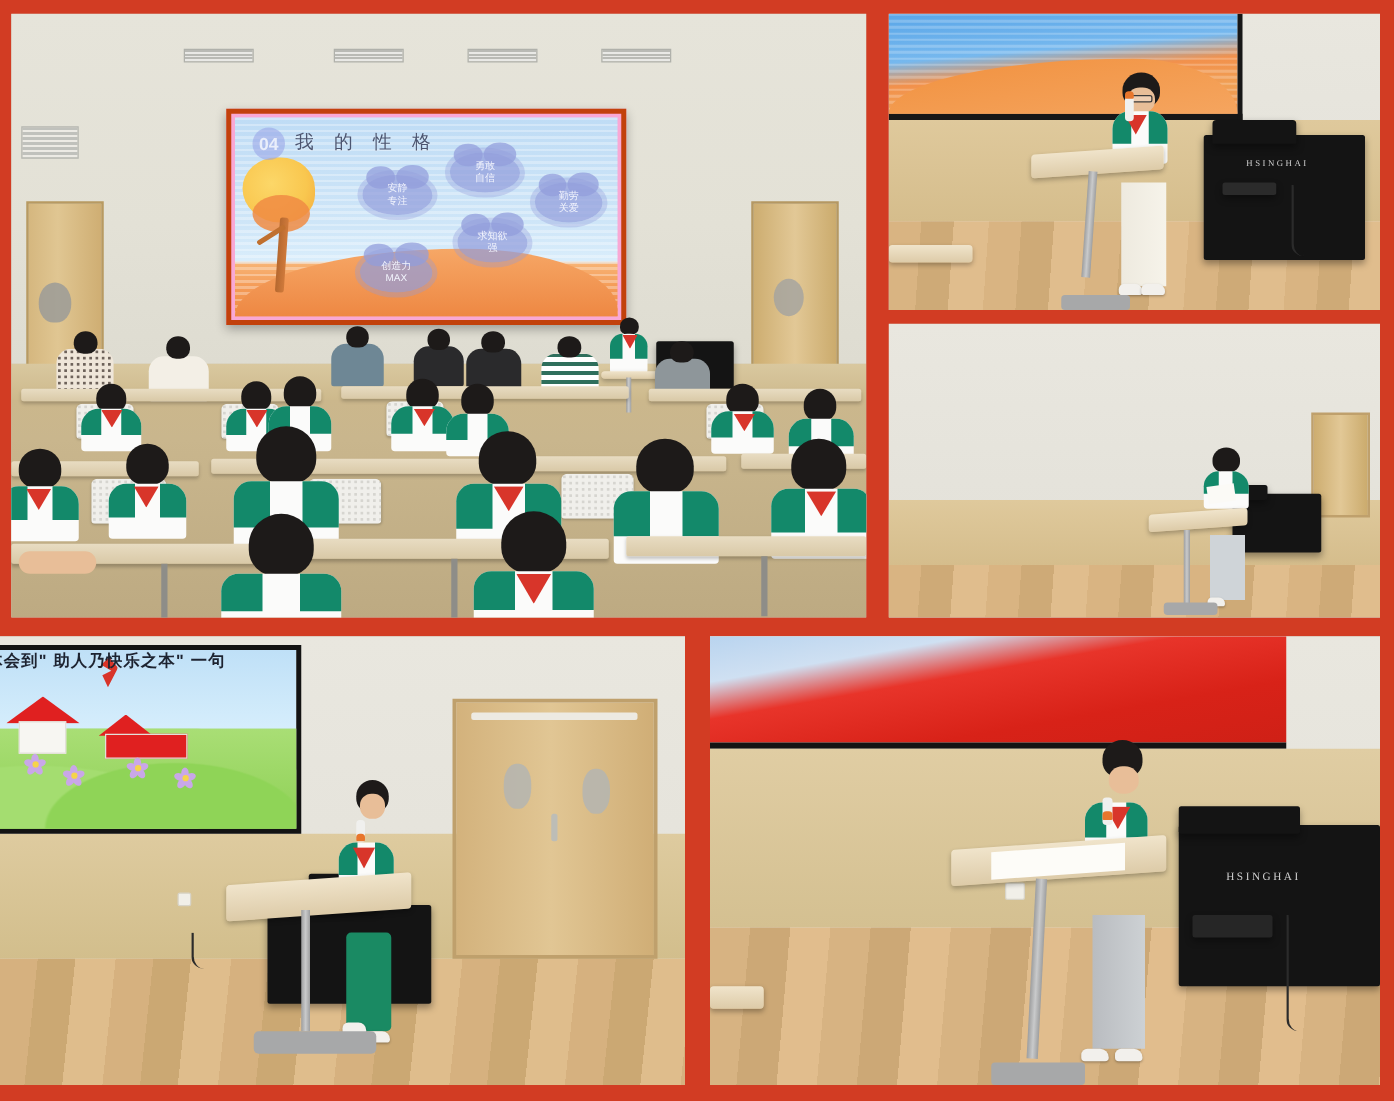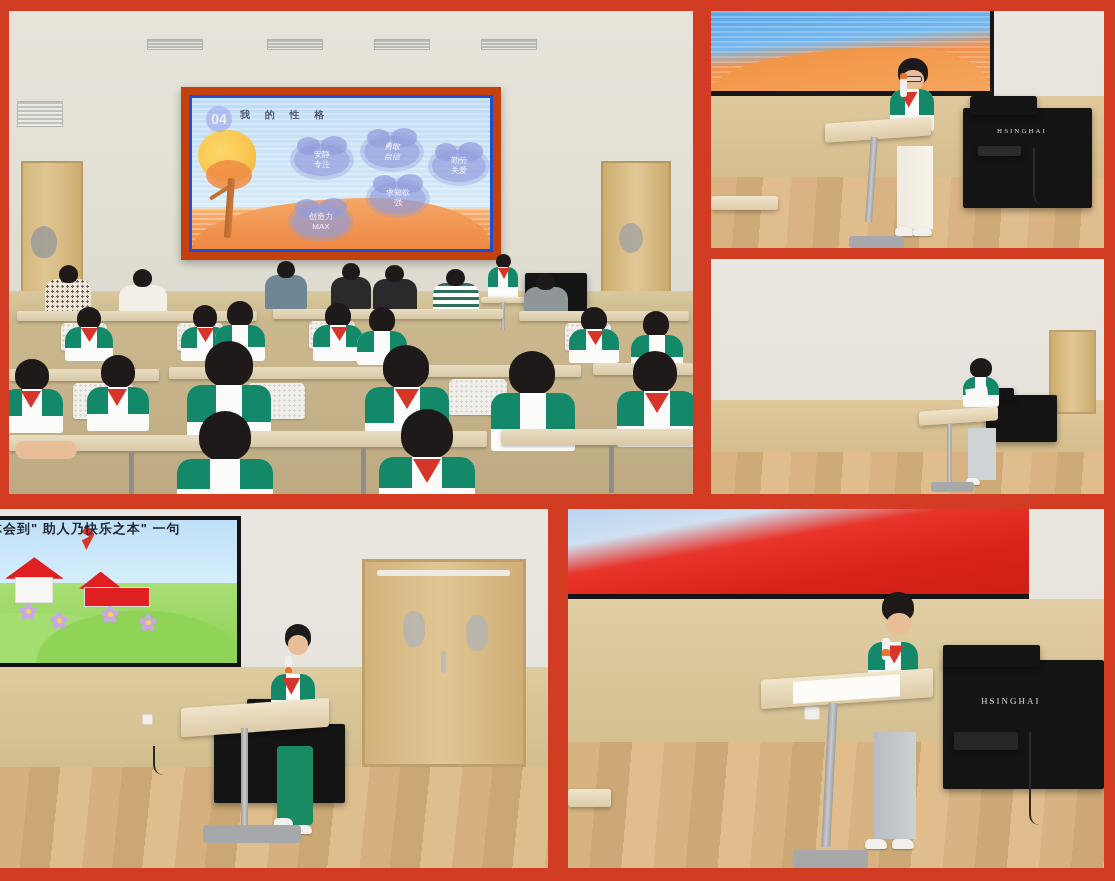--- a/index.html
+++ b/index.html
@@ -42,42 +42,42 @@
     position:absolute; right:22px; top:150px; width:70px; height:195px;
     background:linear-gradient(90deg,#cdad70,#e2c896 50%,#cbab6d);
     border:2px solid #b59862;
   }
   .door-r-knob {
     position:absolute; right:50px; top:212px; width:24px; height:30px;
     border-radius:50%; background:#a3a3a0; opacity:.8;
   }
   .screen-frame {
     position:absolute; left:172px; top:76px; width:320px; height:173px;
-    background:#1d4ed8; border:8px solid #c2410c; box-shadow:0 3px 8px rgba(0,0,0,.3);
+    background:#f9a8d4; border:4px solid #c2410c; box-shadow:0 3px 8px rgba(0,0,0,.3);
   }
   .slide {
     position:absolute; inset:3px;
     background:
       repeating-linear-gradient(180deg, rgba(255,255,255,.30) 0 2px, rgba(255,255,255,0) 2px 5px),
       linear-gradient(180deg,#bfdcf5 0%,#cfe6f8 55%,#d9edfb 72%,#f7b273 74%,#f49a56 86%,#ef8b45 100%);
   }
   .slide-dune {
     position:absolute; left:0; bottom:0; width:100%; height:34%;
     background:linear-gradient(180deg,#f6a766,#ee8843);
     border-radius:60% 40% 0 0/ 100% 90% 0 0;
   }
   .slide-num {
     position:absolute; left:14px; top:8px; width:26px; height:26px;
     border-radius:50%; background:rgba(150,160,230,.55);
     color:#e9eefb; font-size:14px; font-weight:700;
     display:flex; align-items:center; justify-content:center;
   }
   .slide-title {
-    position:absolute; left:48px; top:10px; font-size:10px; letter-spacing:6px;
-    color:#4c5570; font-weight:700; text-shadow:0 1px 1px rgba(255,255,255,.4);
+    position:absolute; left:48px; top:10px; font-size:15px; letter-spacing:6px;
+    color:#4c5570; font-weight:400; text-shadow:0 1px 1px rgba(255,255,255,.4);
   }
   .tree-canopy {
     position:absolute; left:6px; top:32px; width:58px; height:52px;
     background:radial-gradient(circle at 40% 40%,#fcd768,#f9c74f 60%,#f3a93e);
     border-radius:50% 50% 45% 55%;
   }
   .tree-canopy2 {
     position:absolute; left:14px; top:62px; width:46px; height:30px;
     background:#f08b43; border-radius:50%; opacity:.85;
   }
@@ -97,21 +97,21 @@
     display:flex; flex-direction:column; align-items:center; justify-content:center;
     box-shadow:0 0 0 4px rgba(146,156,219,.35);
   }
   .cloud::before, .cloud::after {
     content:""; position:absolute; background:rgba(146,156,219,.72); border-radius:50%;
   }
   .cloud::before { width:40%; height:55%; left:6%; top:-22%; }
   .cloud::after  { width:46%; height:60%; right:6%; top:-26%; }
   .cloud span { position:relative; z-index:2; white-space:nowrap; }
   #cloud-1 { left:102px; top:46px;  width:56px; height:32px; }
-  #cloud-2 { left:172px; top:38px;  width:56px; height:32px;font-style:italic; }
+  #cloud-2 { left:172px; top:28px;  width:56px; height:32px; }
   #cloud-3 { left:240px; top:52px;  width:54px; height:32px; }
   #cloud-4 { left:100px; top:108px; width:58px; height:32px; }
   #cloud-5 { left:178px; top:84px; width:56px; height:32px; }
 
   .wainscot {
     position:absolute; left:0; top:58%; width:100%; height:6%;
     background:linear-gradient(180deg,#d9c89f,#cdb98c);
   }
   .room-lower {
     position:absolute; left:0; top:64%; width:100%; height:36%;

